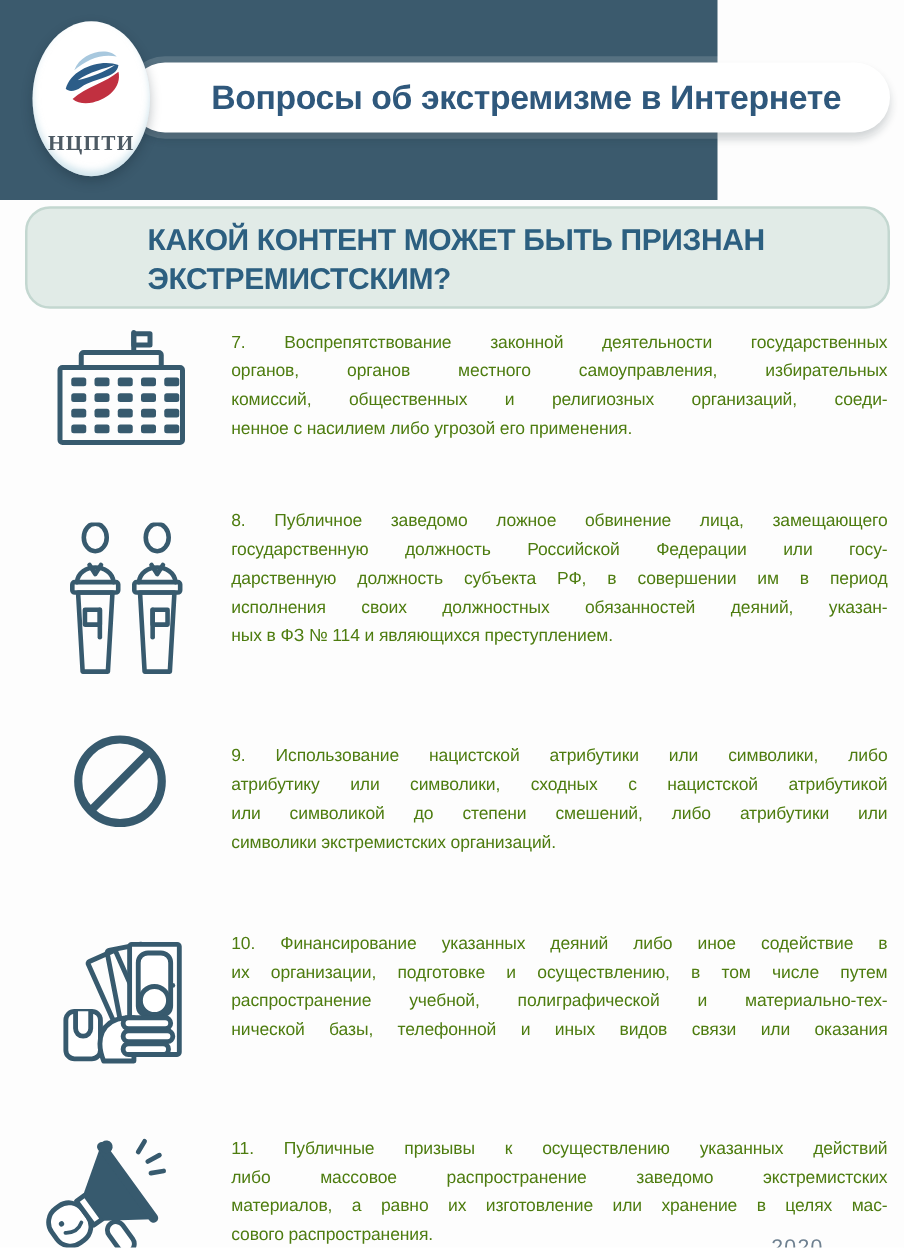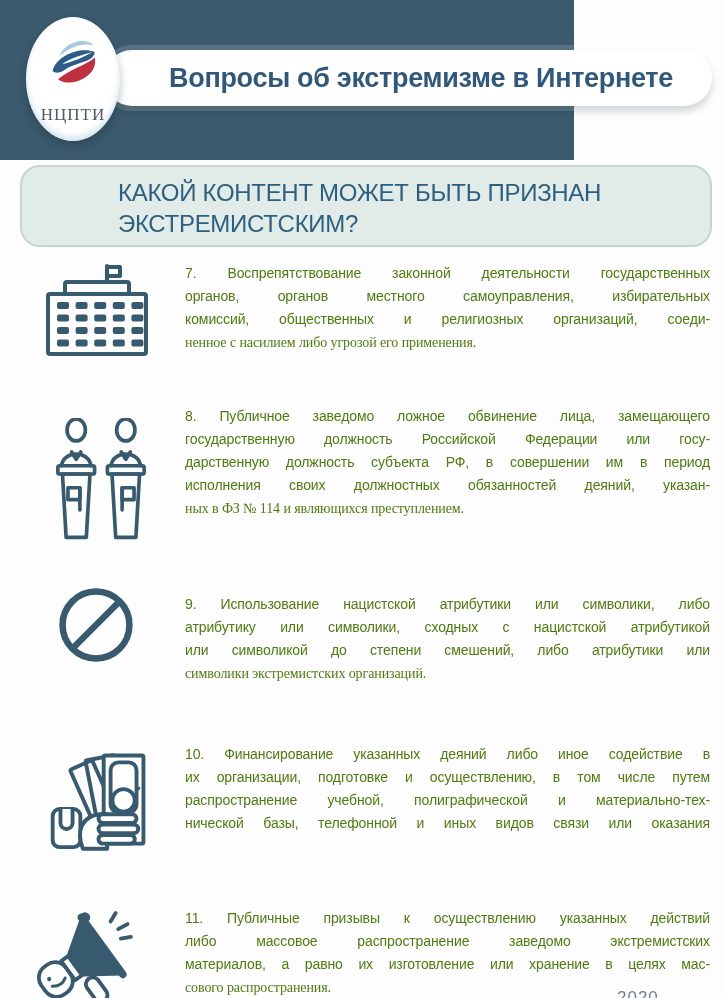--- a/index.html
+++ b/index.html
@@ -37,53 +37,53 @@
     background:#ffffff;
     border-radius:50%;
     box-shadow:0 4px 9px rgba(15,30,40,0.28), inset 0 -4px 6px rgba(170,205,220,0.55);
     display:flex;flex-direction:column;align-items:center;
     z-index:2;
   }
   .logo-emblem{margin-top:14px;}
   .logo-text{
     margin-top:2px;
     font-family:"Liberation Serif","DejaVu Serif",serif;
-    font-size:17px;font-weight:normal;
+    font-size:17px;font-weight:bold;
     letter-spacing:1px;
     color:#4d5a64;
   }
   
   .question-box{
     position:absolute;top:165px;left:20px;
     width:692px;height:82px;
     box-sizing:border-box;
     background:#e1ebe7;
     border:2px solid #c3d7d0;
     border-radius:20px;
     padding:10px 20px 0 96px;
   }
   .q-line{
-    font-size:24px;font-weight:normal;
+    font-size:24px;font-weight:bold;
     color:#2c5f80;
     line-height:31px;
     letter-spacing:-0.3px;
   }
   
   .item{position:absolute;left:0;width:710px;}
   .icon-box{position:absolute;}
   .item-text{margin-left:185px;width:525px;}
   .line{
     font-size:14px;
     line-height:23px;
     color:#4d7c0f;
     letter-spacing:-0.1px;
     text-align:justify;
     text-align-last:justify;
   }
-  .line.last{text-align-last:left;font-family:Liberation Serif, serif;}
+  .line.last{text-align-last:left;}
   
   .year-label{
     position:absolute;top:988px;left:617px;
     font-size:17px;color:#6e8090;letter-spacing:1px;
   }
   svg{display:block;}
 </style>
 </head>
 <body>
 

